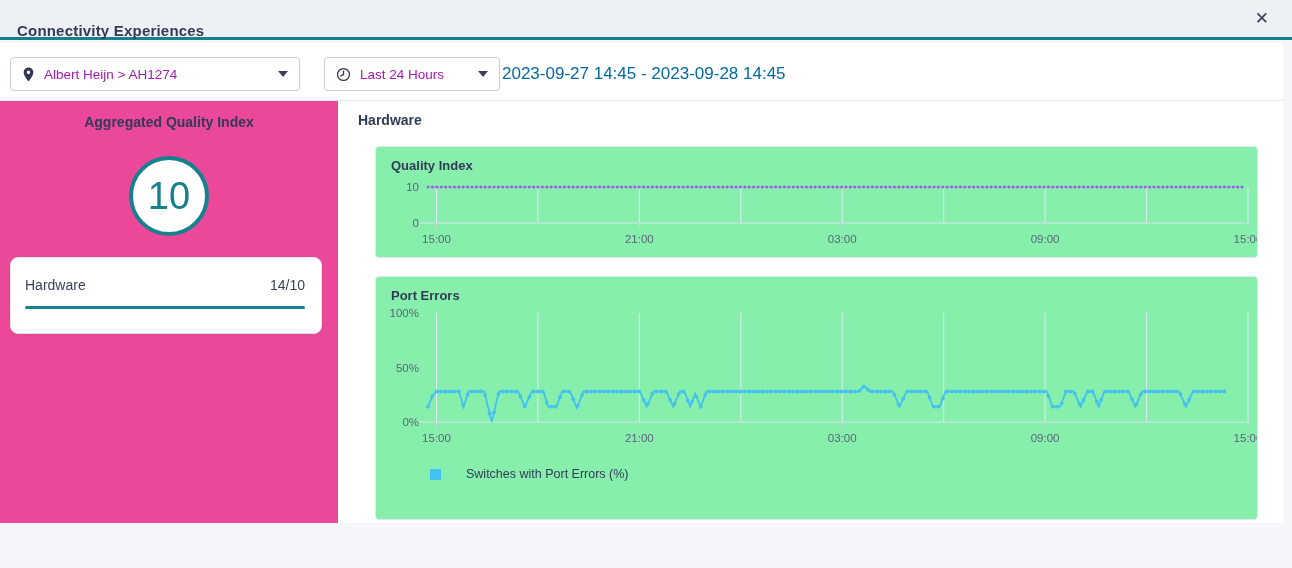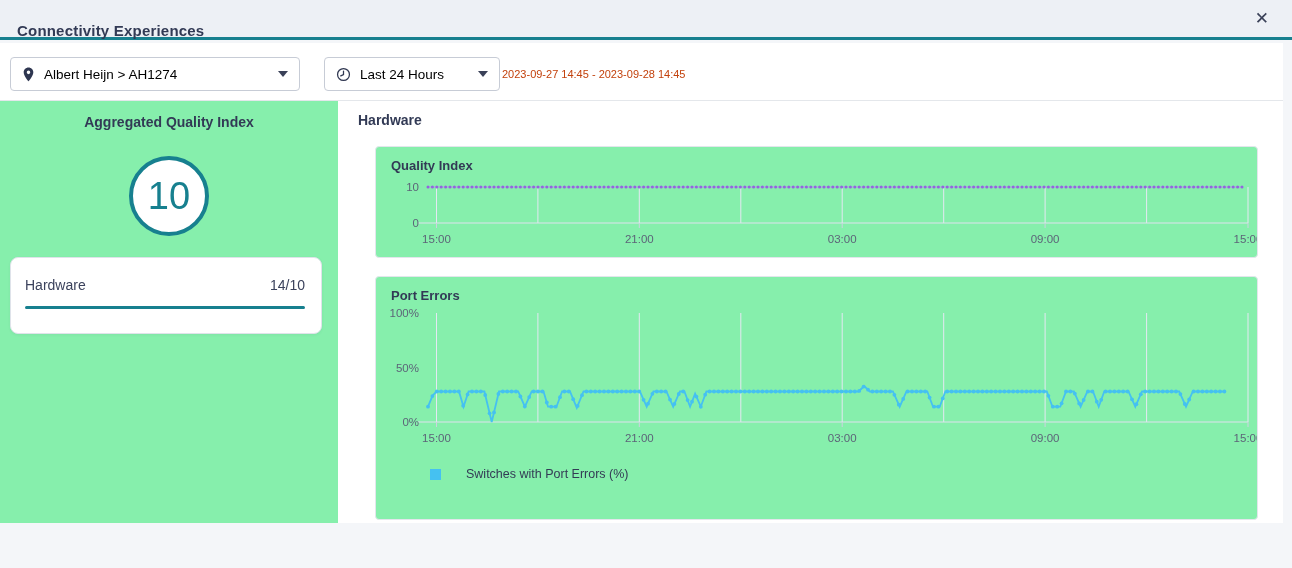--- a/index.html
+++ b/index.html
@@ -16,28 +16,28 @@
   }
   .dlg-title { font-size:15px; font-weight:bold; color:#323a55; letter-spacing:.2px;margin-top:35px; }
   .close-btn { background:none; border:none; cursor:pointer; font-size:17px; color:#3a4158; padding:2px 6px; line-height:1; }
   
   .modal-body { position:absolute; top:43px; left:0; width:1283px; height:480px; background:#ffffff; }
   
   .filter-bar { position:absolute; top:0; left:0; width:100%; height:58px; border-bottom:1px solid #e4e7eb; background:#fff; }
   .select-box {
     position:absolute; top:14px; height:34px; background:#fff;
     border:1px solid #c7ccd6; border-radius:4px; display:flex; align-items:center;
-    padding:0 11px; gap:9px; font-size:13.5px; color:#000000; cursor:pointer;
+    padding:0 11px; gap:9px; font-size:13.5px; color:#a21caf; cursor:pointer;
   }
   .select-box .caret { margin-left:auto; }
   #site-select { left:10px; width:290px; }
   #time-select { left:324px; width:176px; }
-  .date-range { position:absolute; left:502px; top:14px; height:34px; line-height:34px; font-size:11px; color:#c2410c; }
+  .date-range { position:absolute; left:502px; top:14px; height:34px; line-height:34px; font-size:17px; color:#0369a1; }
   
-  .summary-panel { position:absolute; top:58px; left:0; width:338px; height:422px; background:#86efac; }
+  .summary-panel { position:absolute; top:58px; left:0; width:338px; height:422px; background:#ec4899; }
   .summary-title { margin:0; padding-top:13px; text-align:center; font-size:14px; font-weight:bold; color:#323a55; }
   .score-circle {
     width:80px; height:80px; margin:26px auto 0; border:4px solid #17808f; border-radius:50%;
     display:flex; align-items:center; justify-content:center;
     font-size:38px; color:#17808f; background:#fff;
   }
   .score-card {
     position:absolute; top:156px; left:10px; width:312px; height:77px;
     background:#fff; border:1px solid #dfe3ea; border-radius:8px;
     box-shadow:0 1px 3px rgba(40,50,80,.06); padding:19px 16px 0 14px; cursor:pointer;

